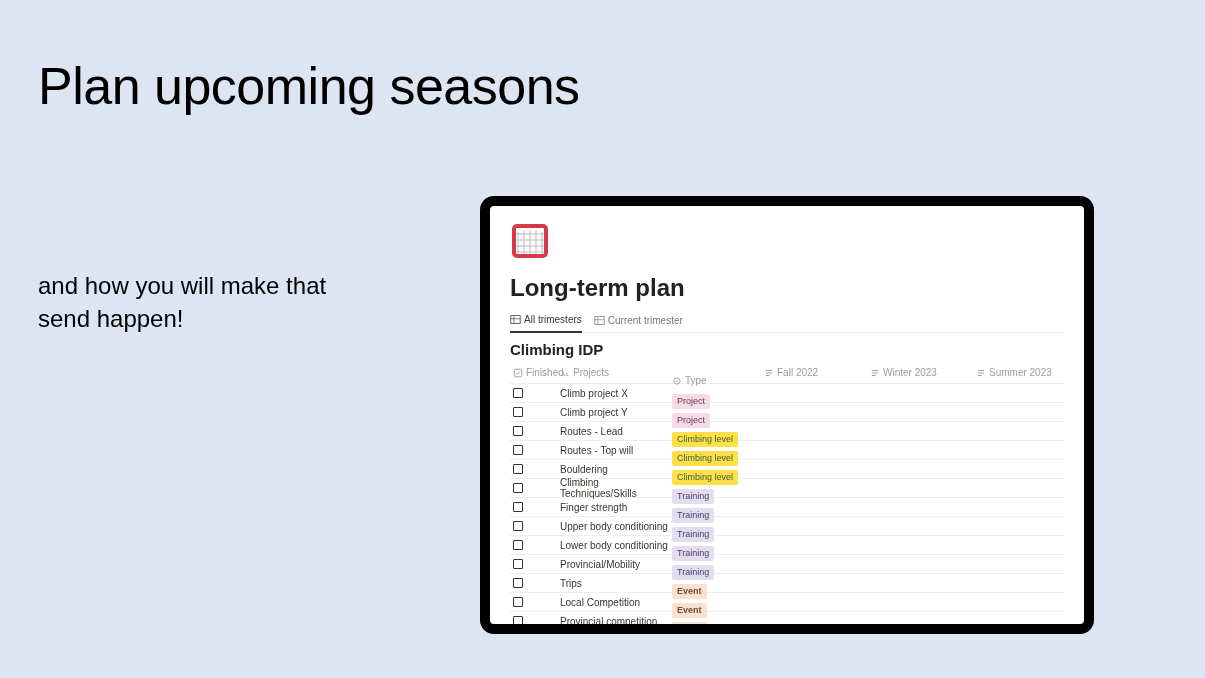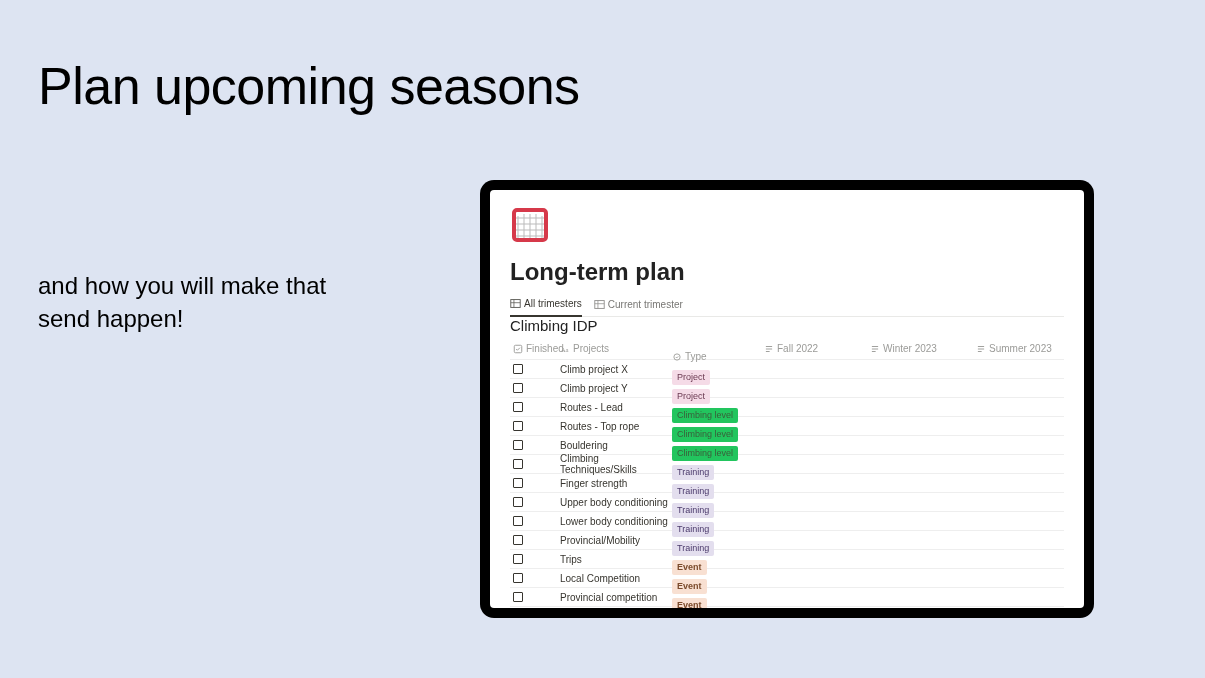--- a/index.html
+++ b/index.html
@@ -24,21 +24,21 @@
     position: absolute;
     top: 238px;
     left: 38px;
     font-size: 24px;
     font-weight: 400;
     color: #000;
     line-height: 1.35;
   }
   .device-frame {
     position: absolute;
-    top: 180px;
+    top: 196px;
     left: 480px;
     width: 614px;
     height: 438px;
     background: #000;
     border-radius: 14px;
     padding: 10px;
   }
   .screen {
     width: 100%;
     height: 100%;
@@ -78,23 +78,23 @@
   }
   .tab.active {
     color: #37352f;
     border-bottom: 2px solid #37352f;
     margin-bottom: -1px;
     font-weight: 500;
   }
   .tab-icon { width: 11px; height: 11px; fill: currentColor; opacity: 0.8; }
   .subtitle {
     font-size: 15px;
-    font-weight: 400;
+    font-weight: 700;
     color: #222;
-    margin-top: 0;
+    margin-top: 8px;
     margin-bottom: 4px;
   }
   .table {
     width: 100%;
     font-size: 10px;
   }
   .th-row, .td-row {
     display: flex;
     border-bottom: 1px solid #eee;
     align-items: center;
@@ -121,21 +121,21 @@
   }
   .tag {
     display: inline-block;
     padding: 1px 5px;
     border-radius: 2px;
     font-size: 9px;
     line-height: 13px;
     white-space: nowrap;
   }
   .tag-pink  { background: #f5dbe7; color: #6b3a52; }
-  .tag-green { background: #22c55e; color: #3a5d3a; }
+  .tag-green { background: #fde047; color: #3a5d3a; }
   .tag-purple{ background: #e3deee; color: #4b3a6b; }
   .tag-orange{ background: #f8e0d2; color: #7a4a2b; font-weight: bold; }
 </style>
 </head>
 <body>
 
 <div class="slide-title">Plan upcoming seasons</div>
 
 <div class="slide-subtitle">
   <br>
@@ -261,21 +261,21 @@
               <span class="tag tag-green">Climbing level</span>
             </div>
             <div class="col-fall"></div>
             <div class="col-winter"></div>
             <div class="col-summer"></div>
           </div>
           <div class="td-row">
             <div class="col-finished">
               <span class="checkbox"></span>
             </div>
-            <div class="col-projects">Routes - Top rope</div>
+            <div class="col-projects">Routes - Top will</div>
             <div class="col-type">
               <span class="tag tag-green">Climbing level</span>
             </div>
             <div class="col-fall"></div>
             <div class="col-winter"></div>
             <div class="col-summer"></div>
           </div>
           <div class="td-row">
             <div class="col-finished">
               <span class="checkbox"></span>

